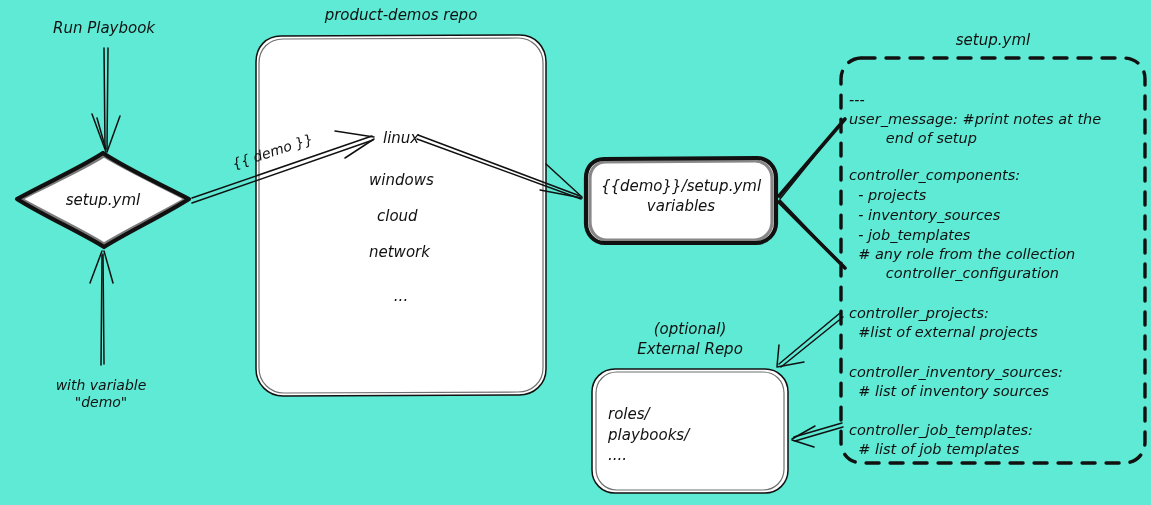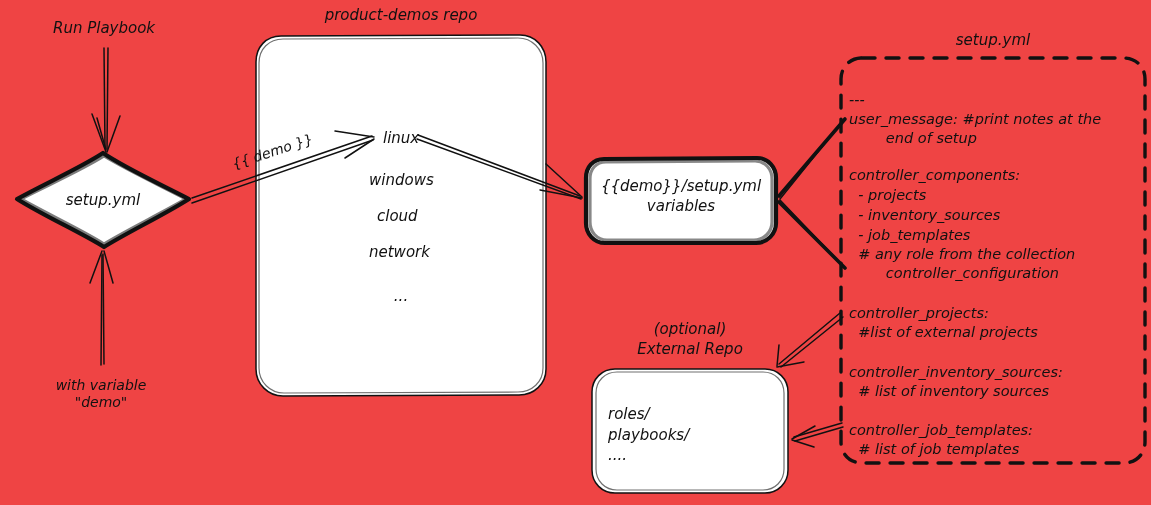--- a/index.html
+++ b/index.html
@@ -10,21 +10,21 @@
   body {
     width: 1151px;
     height: 505px;
     overflow: hidden;
     font-family: "DejaVu Sans", sans-serif;
   }
   #diagram-root {
     position: relative;
     width: 1151px;
     height: 505px;
-    background: #ef4444;
+    background: #5eead4;
     text-decoration: underline;
   }
   svg#diagram-canvas {
     position: absolute;
     left: 0;
     top: 0;
     width: 1151px;
     height: 505px;
   }
   .hand-text {

